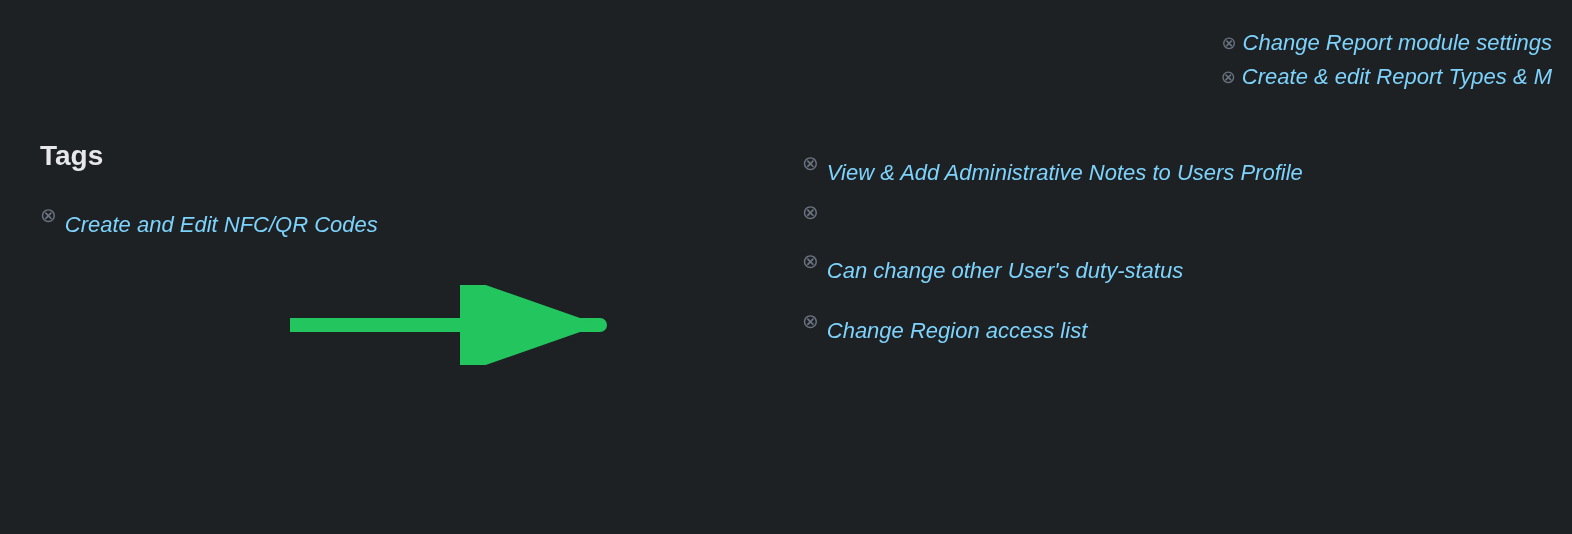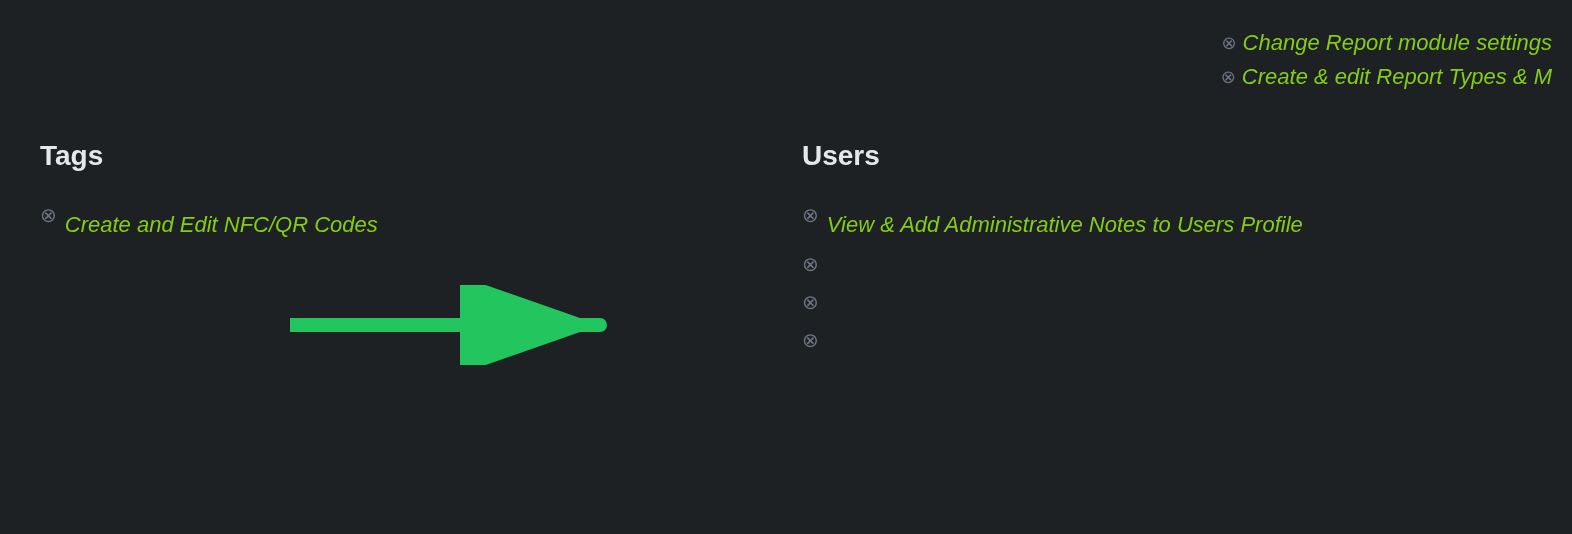--- a/index.html
+++ b/index.html
@@ -33,21 +33,21 @@
       justify-content: flex-end;
     }
 
     .remove-icon {
       color: #6b7280;
       font-size: 18px;
       flex-shrink: 0;
     }
 
     .permission-text {
-      color: #84cc16;
+      color: #7dd3fc;
       font-size: 22px;
       font-style: italic;
       font-weight: 400;
     }
 
     .main-content {
       position: absolute;
       top: 140px;
       left: 0;
       right: 0;
@@ -123,34 +123,35 @@
     <h2 class="section-title">Tags</h2>
     <ul class="permission-list" id="tags-list">
         <li class="permission-list-item">
       <span class="remove-icon" style="color:#6b7280;">⊗</span>
       <span class="permission-text">Create and Edit NFC/QR Codes</span>
     </li>
       </ul>
   </div>
 
   <div class="section">
-    <h2 class="section-title">Users</h2>
     <ul class="permission-list" id="users-list">
         <li class="permission-list-item">
       <span class="remove-icon" style="color:#6b7280;">⊗</span>
       <span class="permission-text">View &amp; Add Administrative Notes to Users Profile</span>
     </li>
         <li class="permission-list-item">
       <span class="remove-icon" style="color:#6b7280;">⊗</span>
     </li>
         <li class="permission-list-item">
       <span class="remove-icon" style="color:#6b7280;">⊗</span>
+      <span class="permission-text">Can change other User's duty-status</span>
     </li>
         <li class="permission-list-item">
       <span class="remove-icon" style="color:#6b7280;">⊗</span>
+      <span class="permission-text">Change Region access list</span>
     </li>
       </ul>
   </div>
 </div>
 
 <div class="arrow-container">
   <svg class="arrow-svg" viewBox="0 0 340 80" xmlns="http://www.w3.org/2000/svg">
     <defs>
       <marker id="arrowhead" markerWidth="10" markerHeight="7" refX="10" refY="3.5" orient="auto">
         <polygon points="0 0, 10 3.5, 0 7" fill="#22c55e"></polygon>

